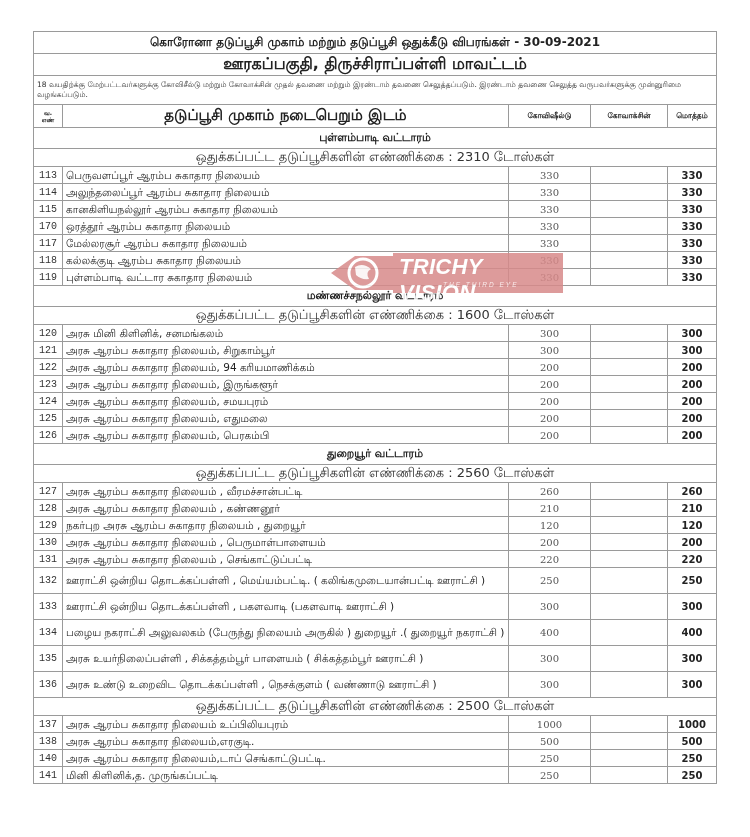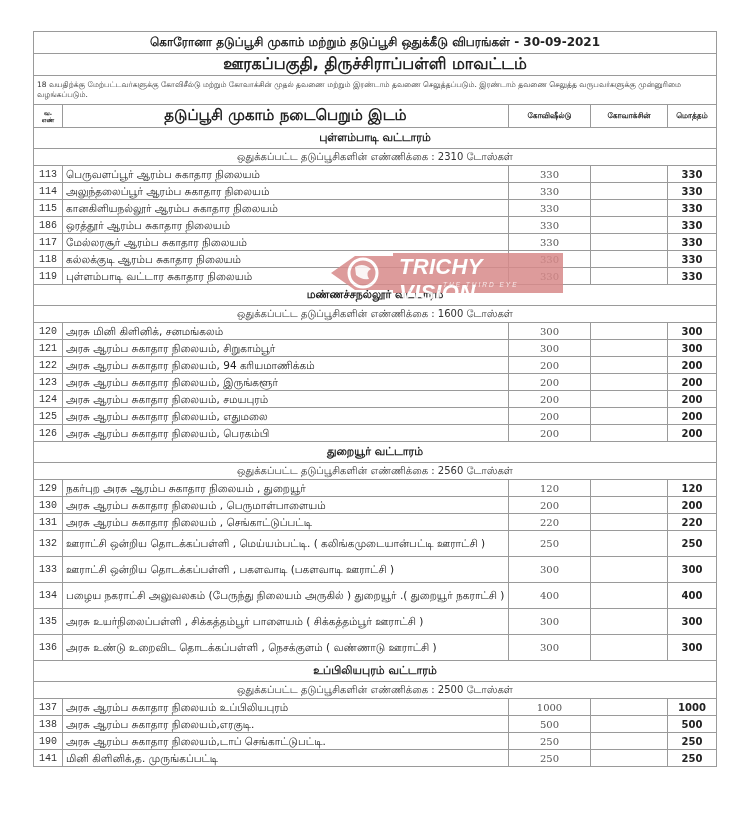--- a/index.html
+++ b/index.html
@@ -14,21 +14,21 @@
   col.c-cvx { width: 77px; }
   col.c-tot { width: 49px; }
   .title { height: 21px; text-align: center; font-weight: bold; font-size: 12px; }
   .subtitle { height: 20px; text-align: center; font-weight: bold; font-size: 16px; }
   .note { height: 28px; font-size: 7.5px; white-space: normal; line-height: 10px; color: #333; margin-top: 28px; }
   .hdr th { height: 22px; font-weight: bold; }
   .hdr .h-sno { font-size: 6px; line-height: 7px; white-space: normal; }
   .hdr .h-place { font-size: 15px; text-align: center; }
   .hdr .h-col { font-size: 7.5px; text-align: center; margin-left: 12px; }
   .zone td { height: 20px; text-align: center; font-weight: bold; font-size: 11px; }
-  .alloc td { height: 16px; text-align: center; font-size: 10px; color: #333; }
+  .alloc td { height: 16px; text-align: center; font-size: 13px; color: #333; }
   .row td { height: 16px; font-size: 10.5px; }
   .row.tall td { height: 25px; }
   .row .sno { font-family: Liberation Mono, monospace; font-size: 10px; text-align: center; padding: 0; color: #333; }
   .row .place { white-space: normal; line-height: 11px; }
   .row .cov { text-align: center; font-family: "DejaVu Serif", "Liberation Serif", serif; font-size: 10px; color: #555; }
   .row .cvx { text-align: center; }
   .row .tot { text-align: center; font-weight: bold; font-size: 10px; }
   .watermark { position: absolute; left: 296px; top: 219px; width: 232px; height: 46px; opacity: 0.85; pointer-events: none; font-style: italic; }
   .wm-eye { position: absolute; left: 0; top: 2px; width: 72px; height: 42px; }
   .wm-box { position: absolute; left: 64px; top: 3px; width: 170px; height: 40px; background: #d88a8a; }
@@ -85,21 +85,21 @@
           <td class="tot">330</td>
         </tr>
         <tr class="row">
           <td class="sno">115</td>
           <td class="place">கானகிளியநல்லூர் ஆரம்ப சுகாதார நிலையம்</td>
           <td class="cov">330</td>
           <td class="cvx"></td>
           <td class="tot">330</td>
         </tr>
         <tr class="row">
-          <td class="sno">186</td>
+          <td class="sno">170</td>
           <td class="place">ஒரத்தூர் ஆரம்ப சுகாதார நிலையம்</td>
           <td class="cov">330</td>
           <td class="cvx"></td>
           <td class="tot">330</td>
         </tr>
         <tr class="row">
           <td class="sno">117</td>
           <td class="place">மேல்லரசூர் ஆரம்ப சுகாதார நிலையம்</td>
           <td class="cov">330</td>
           <td class="cvx"></td>
@@ -172,20 +172,34 @@
           <td class="place">அரசு ஆரம்ப சுகாதார நிலையம், பெரகம்பி</td>
           <td class="cov">200</td>
           <td class="cvx"></td>
           <td class="tot">200</td>
         </tr>
         <tr class="zone">
           <td colspan="5">துறையூர் வட்டாரம்</td>
         </tr>
         <tr class="alloc">
           <td colspan="5">ஒதுக்கப்பட்ட தடுப்பூசிகளின் எண்ணிக்கை : 2560 டோஸ்கள்</td>
+        </tr>
+        <tr class="row">
+          <td class="sno">127</td>
+          <td class="place">அரசு ஆரம்ப சுகாதார நிலையம் , வீரமச்சான்பட்டி</td>
+          <td class="cov">260</td>
+          <td class="cvx"></td>
+          <td class="tot">260</td>
+        </tr>
+        <tr class="row">
+          <td class="sno">128</td>
+          <td class="place">அரசு ஆரம்ப சுகாதார நிலையம் , கண்ணனூர்</td>
+          <td class="cov">210</td>
+          <td class="cvx"></td>
+          <td class="tot">210</td>
         </tr>
         <tr class="row">
           <td class="sno">129</td>
           <td class="place">நகர்புற அரசு ஆரம்ப சுகாதார நிலையம் , துறையூர்</td>
           <td class="cov">120</td>
           <td class="cvx"></td>
           <td class="tot">120</td>
         </tr>
         <tr class="row">
           <td class="sno">130</td>
@@ -229,42 +243,39 @@
           <td class="cvx"></td>
           <td class="tot">300</td>
         </tr>
         <tr class="row tall">
           <td class="sno">136</td>
           <td class="place">அரசு உண்டு உறைவிட தொடக்கப்பள்ளி , நெசக்குளம் ( வண்ணாடு ஊராட்சி )</td>
           <td class="cov">300</td>
           <td class="cvx"></td>
           <td class="tot">300</td>
         </tr>
-        <tr class="zone">
-          <td colspan="5">உப்பிலியபுரம் வட்டாரம்</td>
-        </tr>
         <tr class="alloc">
           <td colspan="5">ஒதுக்கப்பட்ட தடுப்பூசிகளின் எண்ணிக்கை : 2500 டோஸ்கள்</td>
         </tr>
         <tr class="row">
           <td class="sno">137</td>
           <td class="place">அரசு ஆரம்ப சுகாதார நிலையம் உப்பிலியபுரம்</td>
           <td class="cov">1000</td>
           <td class="cvx"></td>
           <td class="tot">1000</td>
         </tr>
         <tr class="row">
           <td class="sno">138</td>
           <td class="place">அரசு ஆரம்ப சுகாதார நிலையம்,எரகுடி.</td>
           <td class="cov">500</td>
           <td class="cvx"></td>
           <td class="tot">500</td>
         </tr>
         <tr class="row">
-          <td class="sno">190</td>
+          <td class="sno">140</td>
           <td class="place">அரசு ஆரம்ப சுகாதார நிலையம்,டாப் செங்காட்டுபட்டி.</td>
           <td class="cov">250</td>
           <td class="cvx"></td>
           <td class="tot">250</td>
         </tr>
         <tr class="row">
           <td class="sno">141</td>
           <td class="place">மினி கிளினிக்,த. முருங்கப்பட்டி</td>
           <td class="cov">250</td>
           <td class="cvx"></td>

